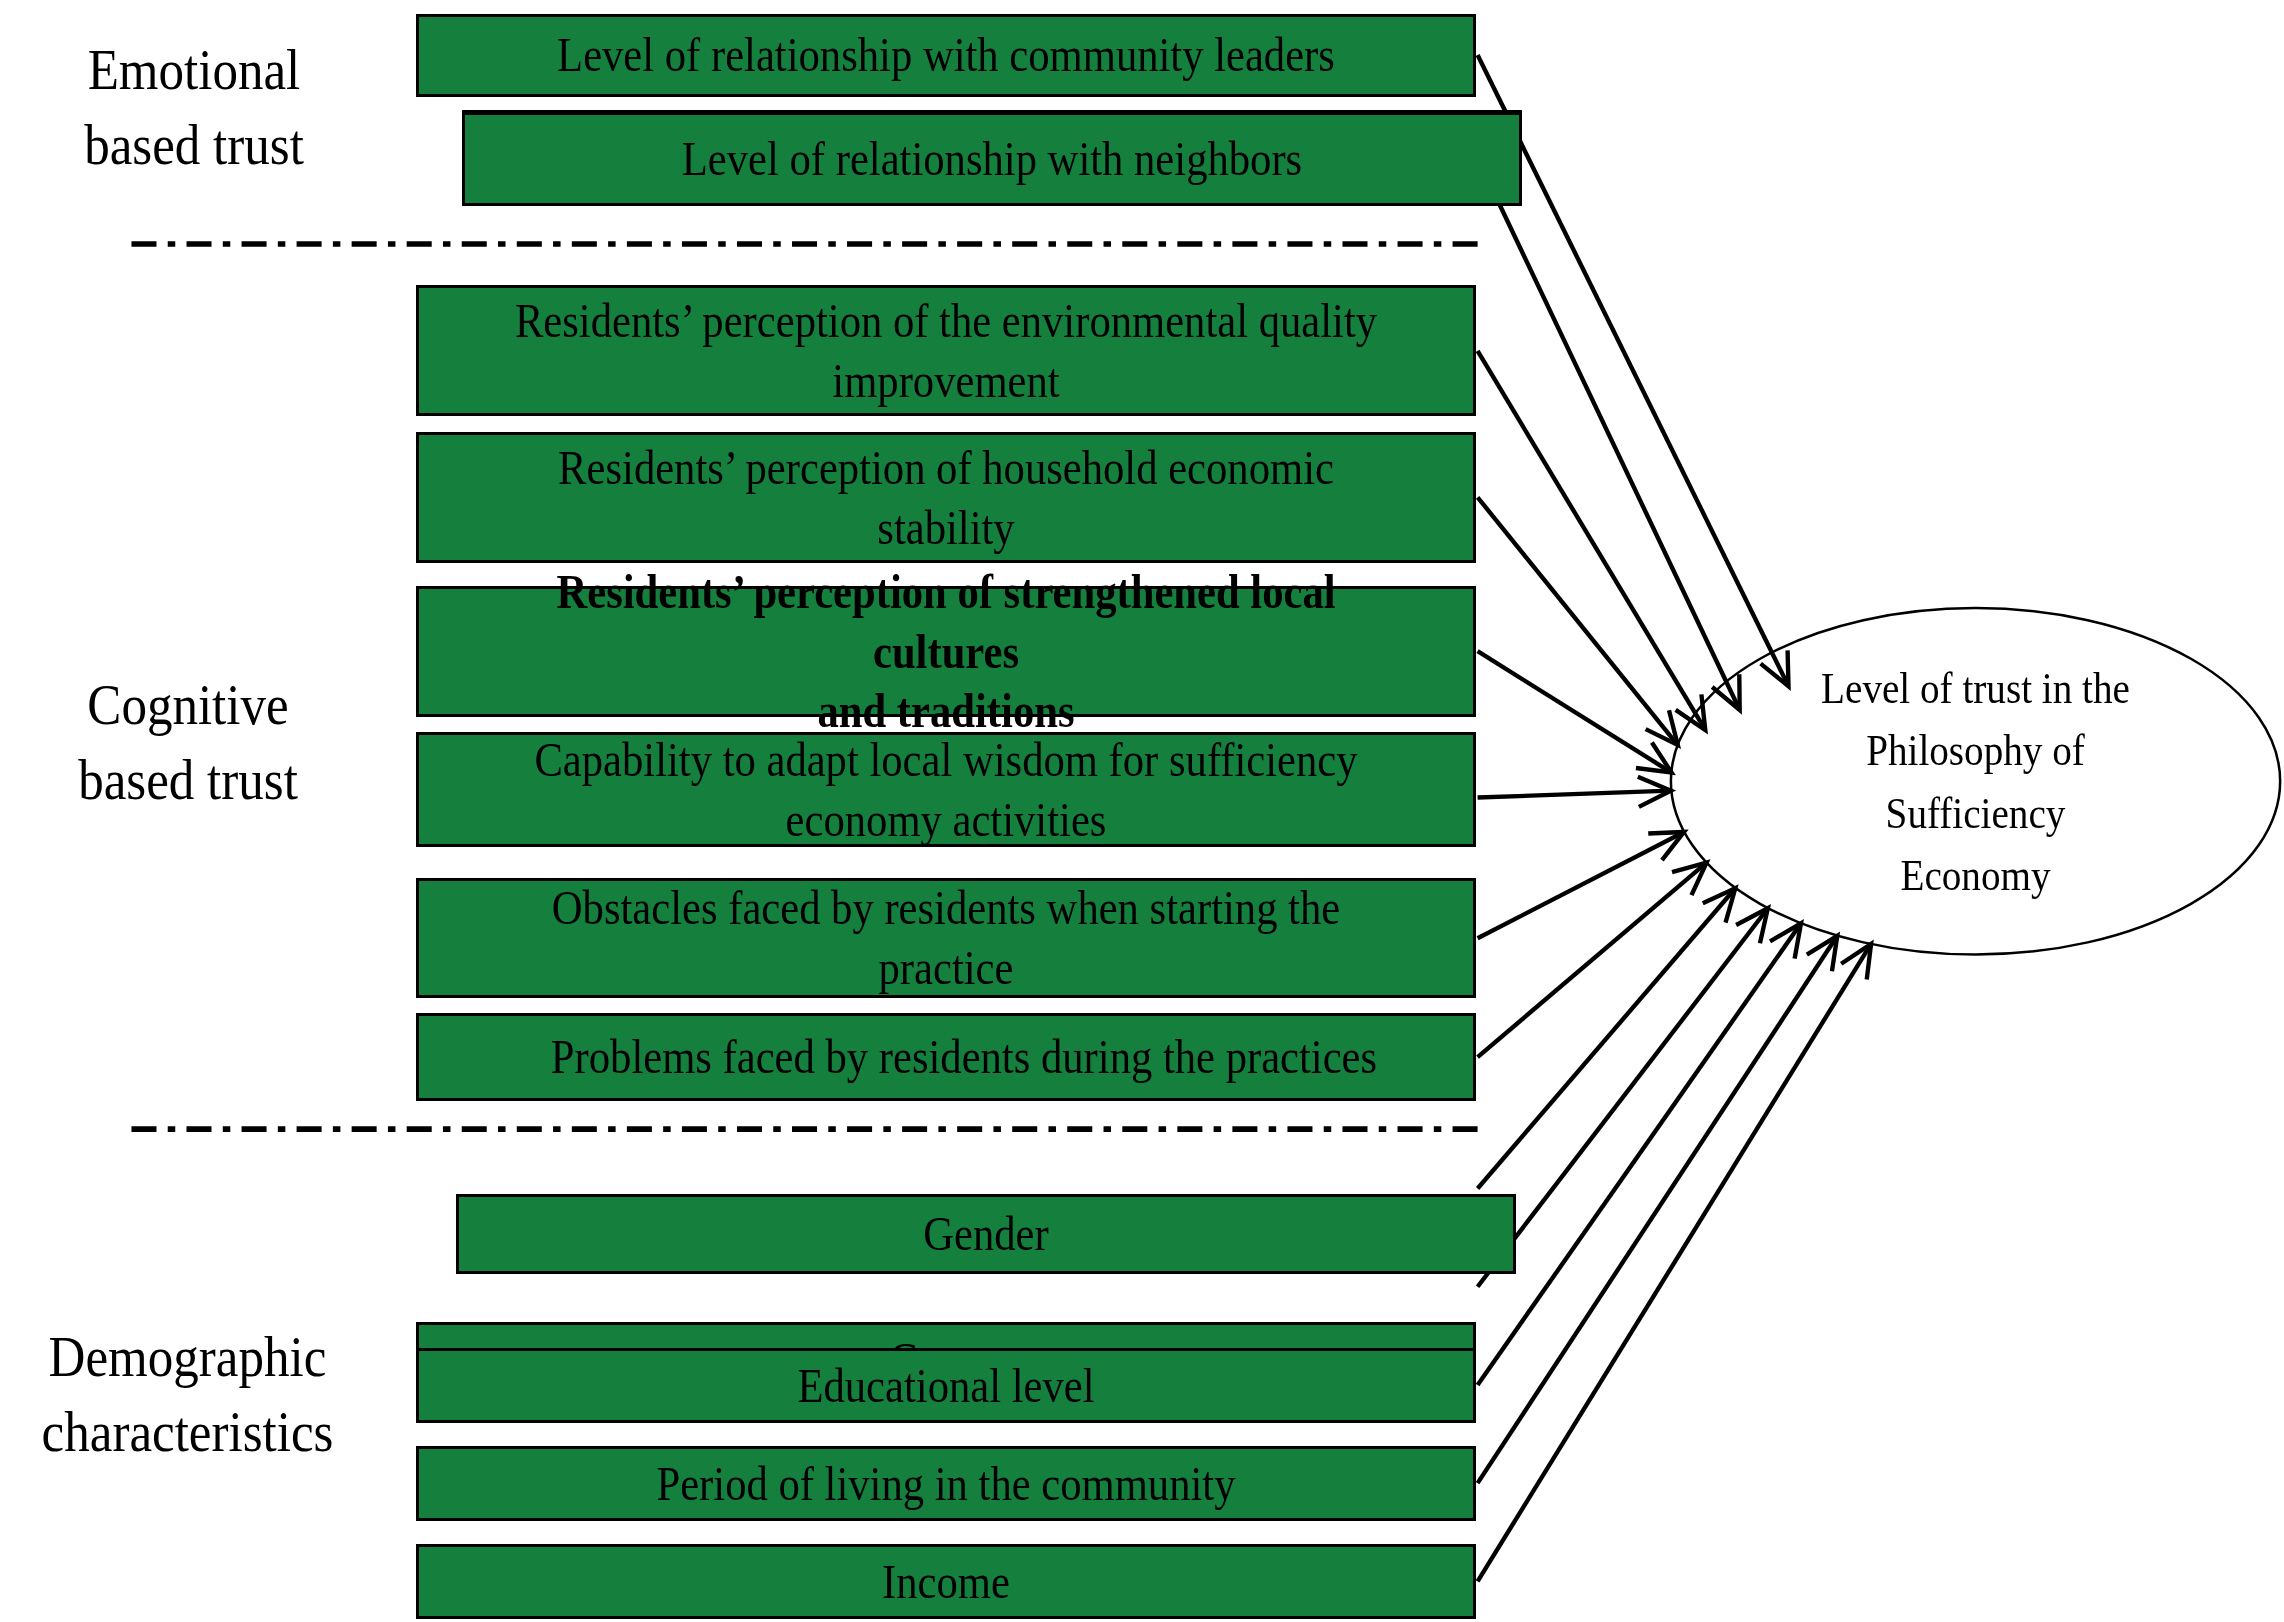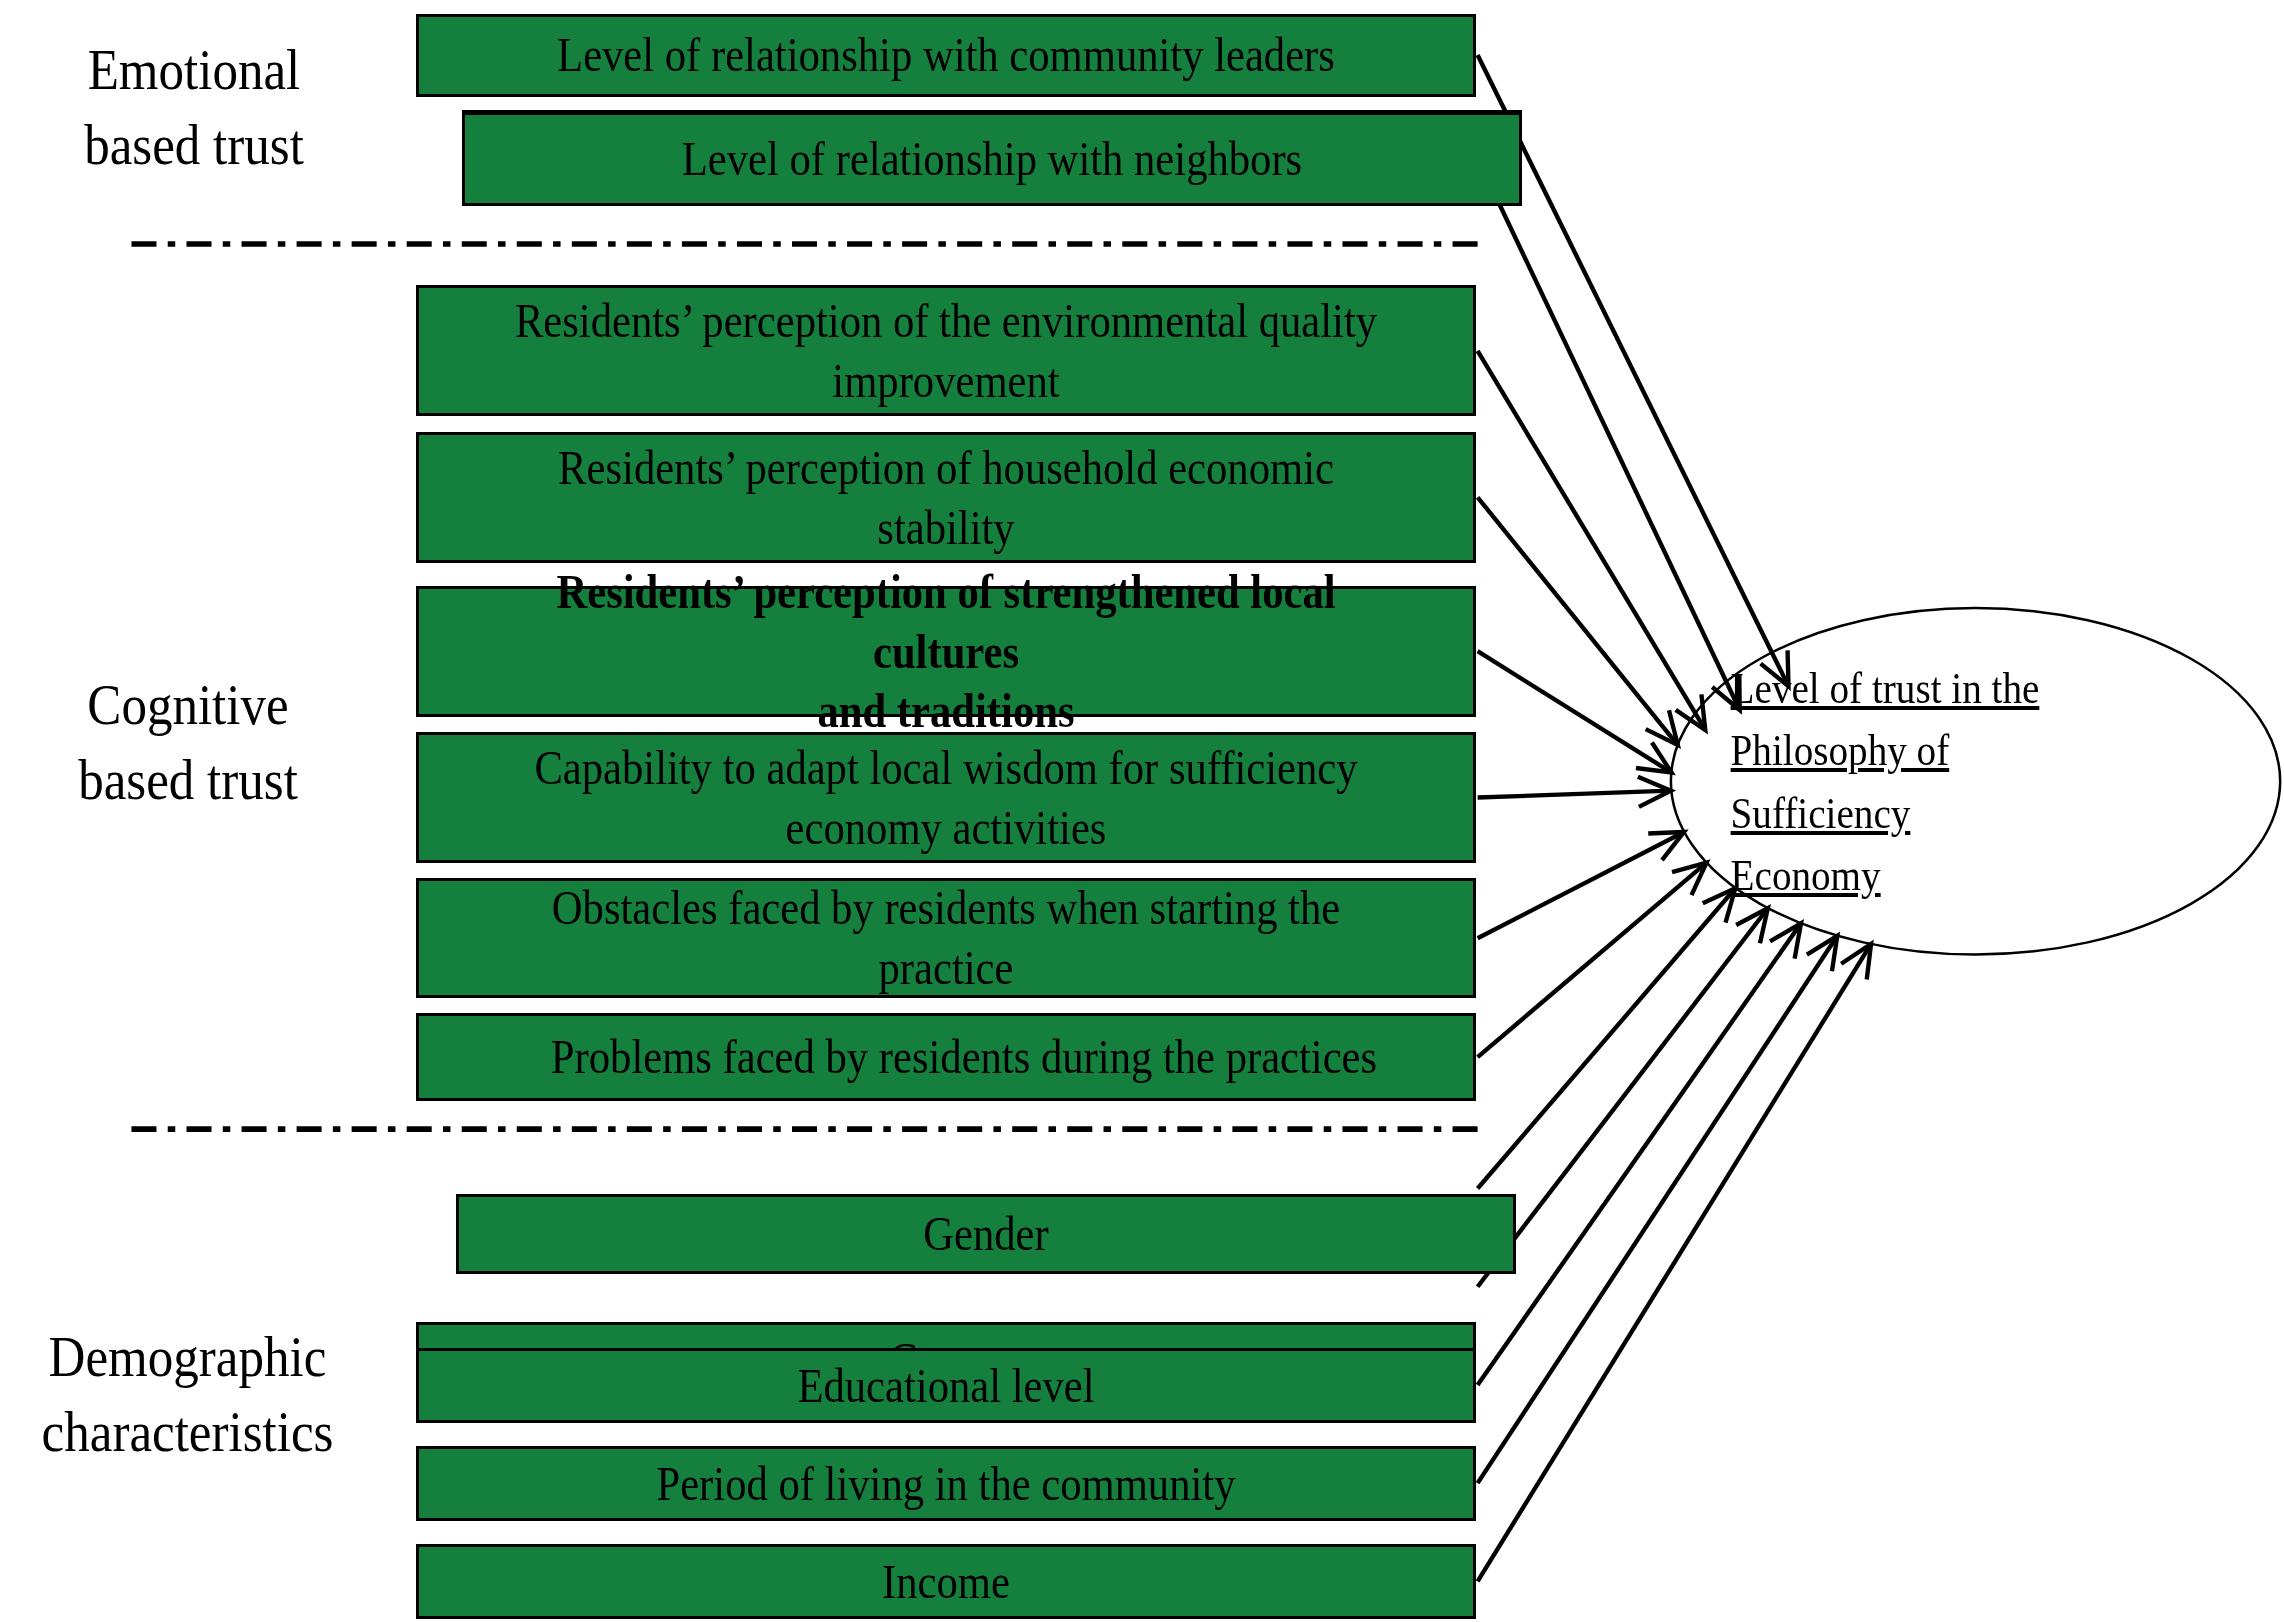--- a/index.html
+++ b/index.html
@@ -58,22 +58,21 @@
   }
   #outcome-text {
     position: absolute;
     left: 1694px;
     top: 597px;
     width: 563px;
     height: 369px;
     display: flex;
     align-items: center;
     justify-content: center;
-    text-align: left;
-    text-decoration: underline;
+    text-align: center;
   }
   #outcome-text .otext {
     display: block;
     width: 100%;
     font-size: 45px;
     line-height: 1.38;
     white-space: pre-line;
     transform: scaleX(0.87);
     transform-origin: 50% 50%;
   }
@@ -135,21 +134,21 @@
     <span class="ftext">Residents’ perception of the environmental quality
 improvement</span>
   </div>
   <div class="fbox" style="top:432px; height:131px;">
     <span class="ftext">Residents’ perception of household economic stability</span>
   </div>
   <div class="fbox" style="top:586px; height:131px;font-weight:bold;">
     <span class="ftext">Residents’ perception of strengthened local cultures
 and traditions</span>
   </div>
-  <div class="fbox" style="top:732px; height:131px;">
+  <div class="fbox" style="top:732px; height:115px;">
     <span class="ftext">Capability to adapt local wisdom for sufficiency
 economy activities</span>
   </div>
   <div class="fbox" style="top:878px; height:120px;">
     <span class="ftext">Obstacles faced by residents when starting the
 practice</span>
   </div>
   <div class="fbox" style="top:1013px; height:88px;padding-left:36px;">
     <span class="ftext">Problems faced by residents during the practices</span>
   </div>

